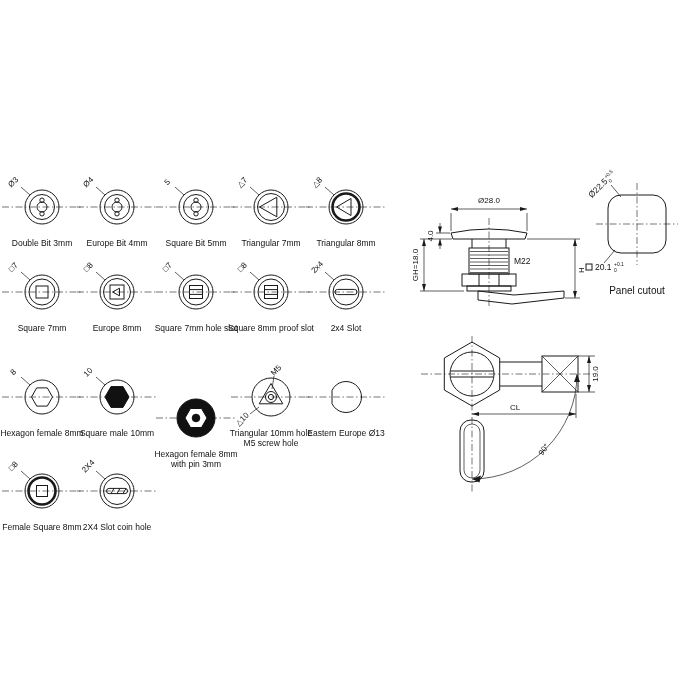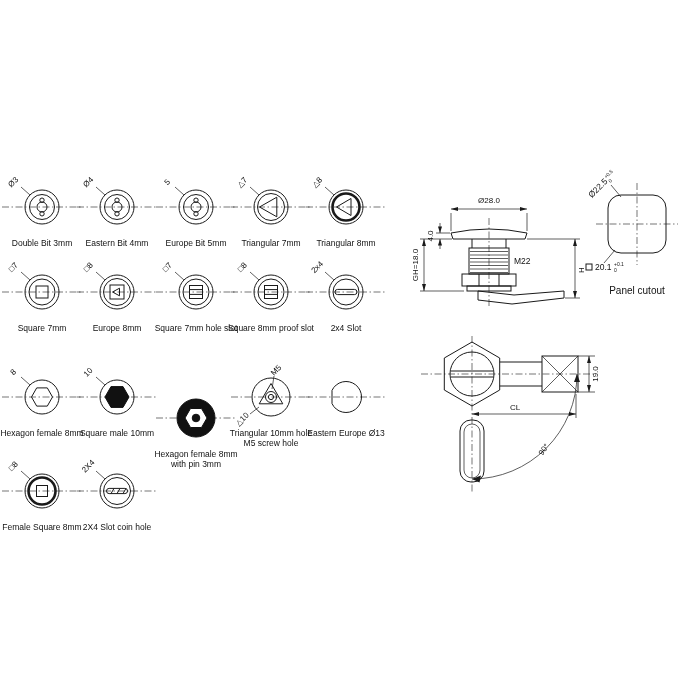--- a/index.html
+++ b/index.html
@@ -49,36 +49,36 @@
         <circle cx="42" cy="34" r="17"></circle>
         <circle cx="42" cy="34" r="12.5"></circle>
         <circle cx="42" cy="34" r="5"></circle>
         <circle cx="42" cy="27.2" r="2.2"></circle>
         <circle cx="42" cy="40.8" r="2.2"></circle>
         <line class="thin" x1="21" y1="14" x2="30" y2="22"></line>
         <g transform="translate(15,11) rotate(-45)">
           <text class="dim">Ø4</text>
         </g>
       </svg>
-      <div class="cap">Eastern Bit 4mm</div>
+      <div class="cap">Europe Bit 4mm</div>
     </div>
     <div class="cell" style="left: 148px; top: 173px;">
       <svg viewBox="0 0 84 64" width="84" height="64">
         <line class="cl" x1="2" y1="34" x2="82" y2="34"></line>
         <circle cx="42" cy="34" r="17"></circle>
         <circle cx="42" cy="34" r="12.5"></circle>
         <circle cx="42" cy="34" r="5"></circle>
         <circle cx="42" cy="27.2" r="2.2"></circle>
         <circle cx="42" cy="40.8" r="2.2"></circle>
         <line class="thin" x1="21" y1="14" x2="30" y2="22"></line>
         <g transform="translate(15,11) rotate(-45)">
           <text class="dim">5</text>
         </g>
       </svg>
-      <div class="cap">Europe Bit 5mm</div>
+      <div class="cap">Square Bit 5mm</div>
     </div>
     <div class="cell" style="left: 223px; top: 173px;">
       <svg viewBox="0 0 84 64" width="84" height="64">
         <line class="cl" x1="2" y1="34" x2="82" y2="34"></line>
         <circle cx="42" cy="34" r="17"></circle>
         <circle cx="42" cy="34" r="13.5"></circle>
         <path d="M30.5,34 L47.8,24.2 L47.8,43.8 Z"></path>
         <line class="thin" x1="21" y1="14" x2="30" y2="22"></line>
         <g transform="translate(15,11) rotate(-45)">
           <text class="dim">△7</text>

